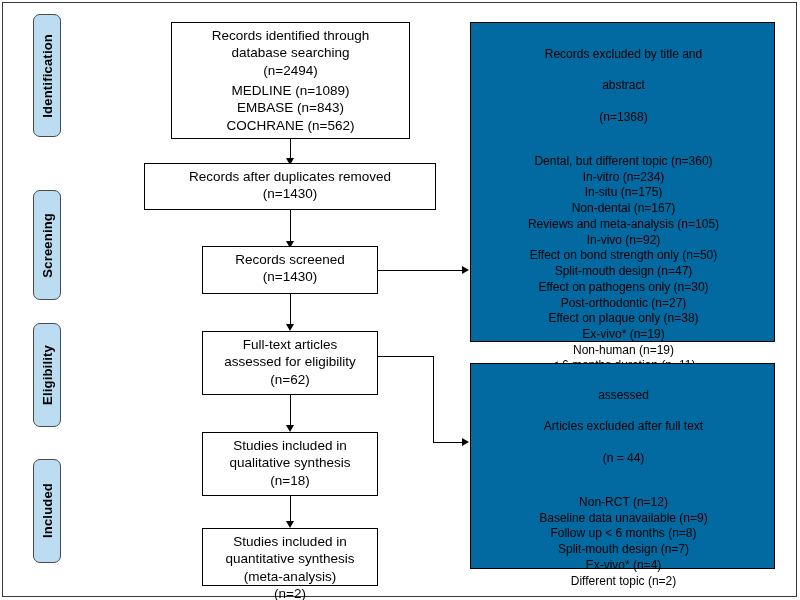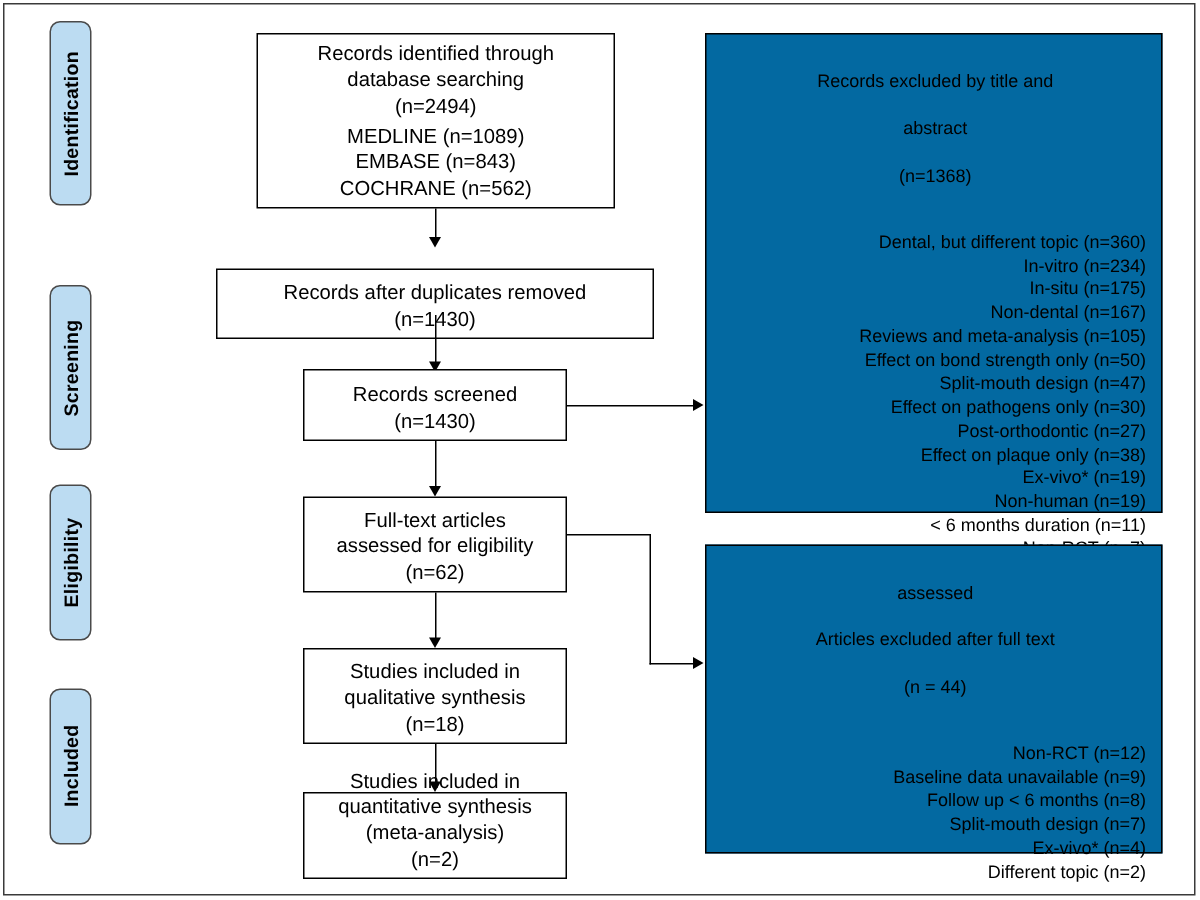--- a/index.html
+++ b/index.html
@@ -51,21 +51,21 @@
 
   
   .node {
     position: absolute;
     background: #ffffff;
     border: 1px solid #000000;
     box-sizing: border-box;
     display: flex;
     flex-direction: column;
     align-items: center;
-    justify-content: flex-end;
+    justify-content: flex-start;
     color: #000;
     font-size: 13.5px;
     line-height: 1.28;
     text-align: center;
     padding: 4px 6px;
   }
   .node .line { white-space: pre; }
   .node .spacer { height: 11px; }
 
   
@@ -77,21 +77,21 @@
     color: #000;
     font-size: 12px;
     line-height: 1.31;
     padding: 8px 10px 4px 12px;
   }
   .excl .hdr {
     text-align: center;
     white-space: pre-line;
   }
   .excl .list {
-    text-align: right;
+    text-align: center;
     margin-top: 13px;
   }
   .excl .list .line { white-space: pre; }
 
   
   .vline, .hline {
     position: absolute;
     background: #000;
   }
   .vline { width: 1px; }
@@ -141,21 +141,21 @@
     <span class="line">(n=2494)</span>
     <span class="spacer"></span>
     <span class="line">MEDLINE (n=1089)</span>
     <span class="line">EMBASE (n=843)</span>
     <span class="line">COCHRANE (n=562)</span>
   </div>
 
   <div class="vline" style="left:290px; top:139px; height:22px;"></div>
   <div class="arrow-down" style="left:286px; top:158px;"></div>
 
-  <div class="node" style="left:144px; top:179px; width:292px; height:47px;">
+  <div class="node" style="left:144px; top:163px; width:292px; height:47px;">
     <span class="line">Records after duplicates removed</span>
     <span class="line">(n=1430)</span>
   </div>
 
   <div class="vline" style="left:290px; top:210px; height:34px;"></div>
   <div class="arrow-down" style="left:286px; top:241px;"></div>
 
   <div class="node" style="left:202px; top:246px; width:176px; height:48px;">
     <span class="line">Records screened</span>
     <span class="line">(n=1430)</span>
@@ -202,20 +202,21 @@
       <div class="line">Records excluded by title and</div>
       <div class="line">abstract</div>
       <div class="line">(n=1368)</div>
     </div>
     <div class="list">
       <div class="line">Dental, but different topic (n=360)</div>
       <div class="line">In-vitro (n=234)</div>
       <div class="line">In-situ (n=175)</div>
       <div class="line">Non-dental (n=167)</div>
       <div class="line">Reviews and meta-analysis (n=105)</div>
+      <div class="line">In-vivo (n=92)</div>
       <div class="line">Effect on bond strength only (n=50)</div>
       <div class="line">Split-mouth design (n=47)</div>
       <div class="line">Effect on pathogens only (n=30)</div>
       <div class="line">Post-orthodontic (n=27)</div>
       <div class="line">Effect on plaque only (n=38)</div>
       <div class="line">Ex-vivo* (n=19)</div>
       <div class="line">Non-human (n=19)</div>
       <div class="line">&lt; 6 months duration (n=11)</div>
       <div class="line">Non-RCT (n=7)</div>
     </div>

